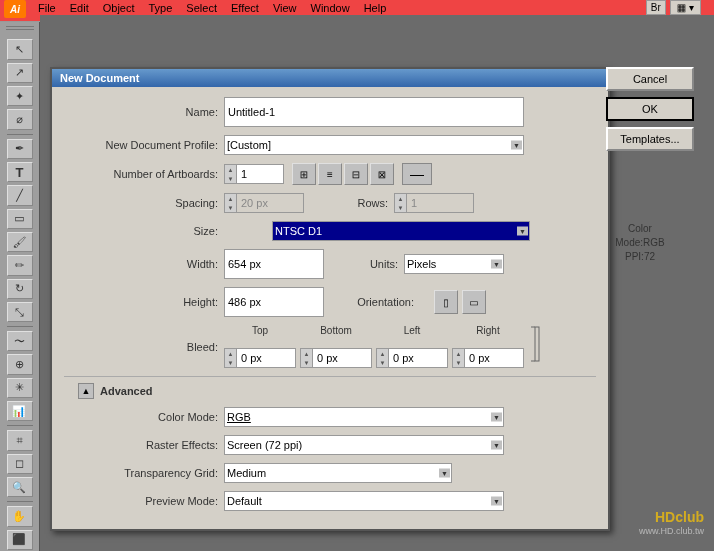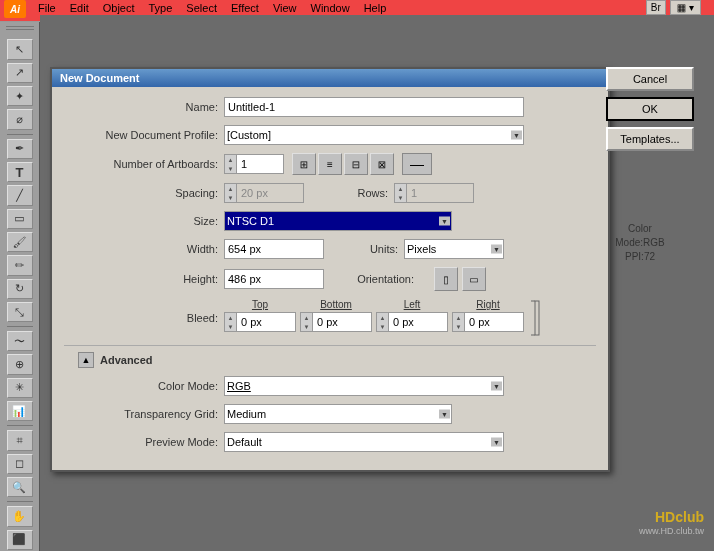--- a/index.html
+++ b/index.html
@@ -166,21 +166,21 @@
       color: #333;
       font-size: 11px;
       min-width: 160px;
       padding-right: 6px;
     }
     .form-input {
       height: 20px;
       border: 1px solid #999;
       background: white;
       font-size: 11px;
-      padding: 4px 3px;
+      padding: 14px 3px;
     }
     .form-input-wide {
       width: 300px;
     }
     .form-select {
       height: 20px;
       border: 1px solid #999;
       background: white;
       font-size: 11px;
       padding: 0 2px;
@@ -297,22 +297,21 @@
       align-items: flex-start;
     }
     .bleed-field-group {
       display: flex;
       flex-direction: column;
       align-items: center;
     }
     .bleed-field-label {
       font-size: 10px;
       color: #333;
-      margin-bottom: 2px;
-      text-decoration: underline;
+      margin-bottom: 12px;
     }
     .link-icon {
       width: 18px;
       height: 38px;
       display: flex;
       align-items: center;
       justify-content: center;
       cursor: pointer;
     }
 
@@ -526,21 +525,21 @@
               <div class="spinner-arrow">▼</div>
             </div>
             <div class="spinner-value" style="color:#888;">1</div>
           </div>
         </div>
       </div>
 
       <div class="form-row">
         <div class="form-label">Size:</div>
         <div class="sel-wrap">
-          <select class="form-select" style="width:228px; background:#00008b; color:white;">
+          <select class="form-select" style="width:258px; background:#00008b; color:white;margin-left:48px;">
             <option selected="">NTSC D1</option>
             <option>Letter</option>
             <option>A4</option>
             <option>Custom</option>
           </select>
         </div>
       </div>
 
       <div class="form-row">
         <div class="form-label">Width:</div>
@@ -633,20 +632,30 @@
         <div class="form-row">
           <div class="form-label">Color Mode:</div>
           <div class="sel-wrap">
             <select class="form-select" style="width:280px;text-decoration:underline;">
               <option>RGB</option>
               <option>CMYK</option>
             </select>
           </div>
         </div>
 
+        <div class="form-row">
+          <div class="form-label">Raster Effects:</div>
+          <div class="sel-wrap">
+            <select class="form-select" style="width:280px;">
+              <option>Screen (72 ppi)</option>
+              <option>Medium (150 ppi)</option>
+              <option>High (300 ppi)</option>
+            </select>
+          </div>
+        </div>
 
         <div class="form-row">
           <div class="form-label">Transparency Grid:</div>
           <div class="sel-wrap">
             <select class="form-select" style="width:228px;">
               <option>Medium</option>
               <option>Light</option>
               <option>Dark</option>
               <option>None</option>
             </select>

